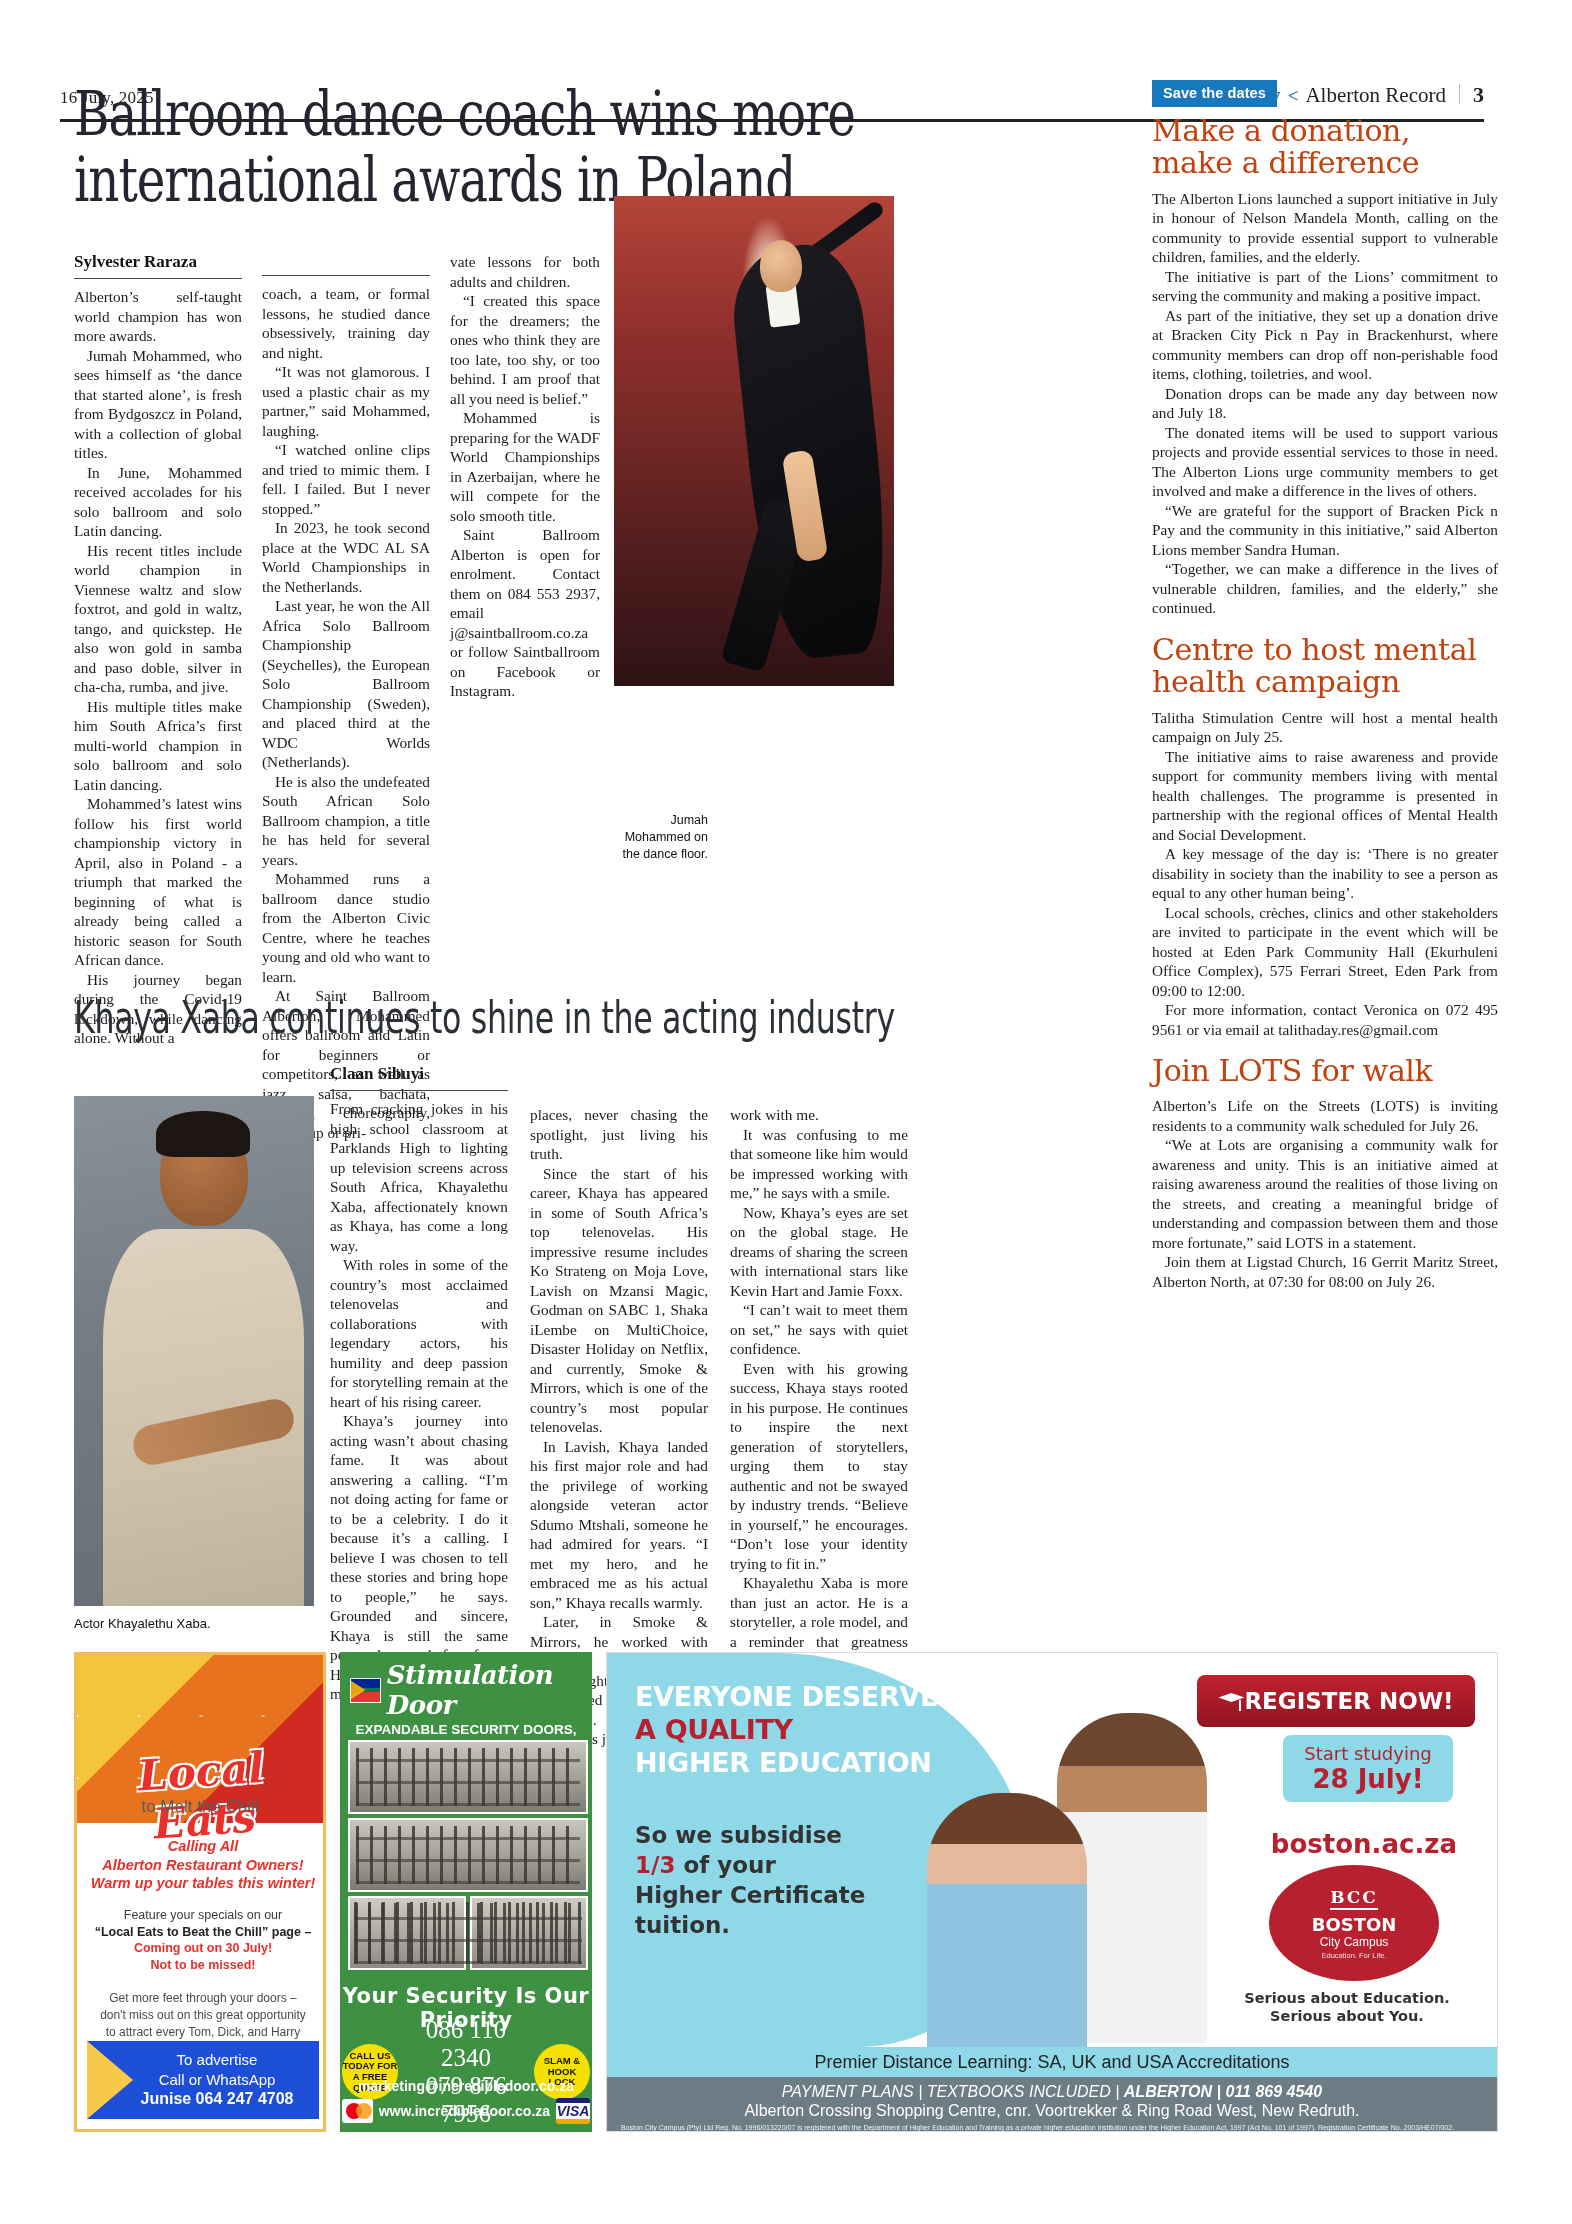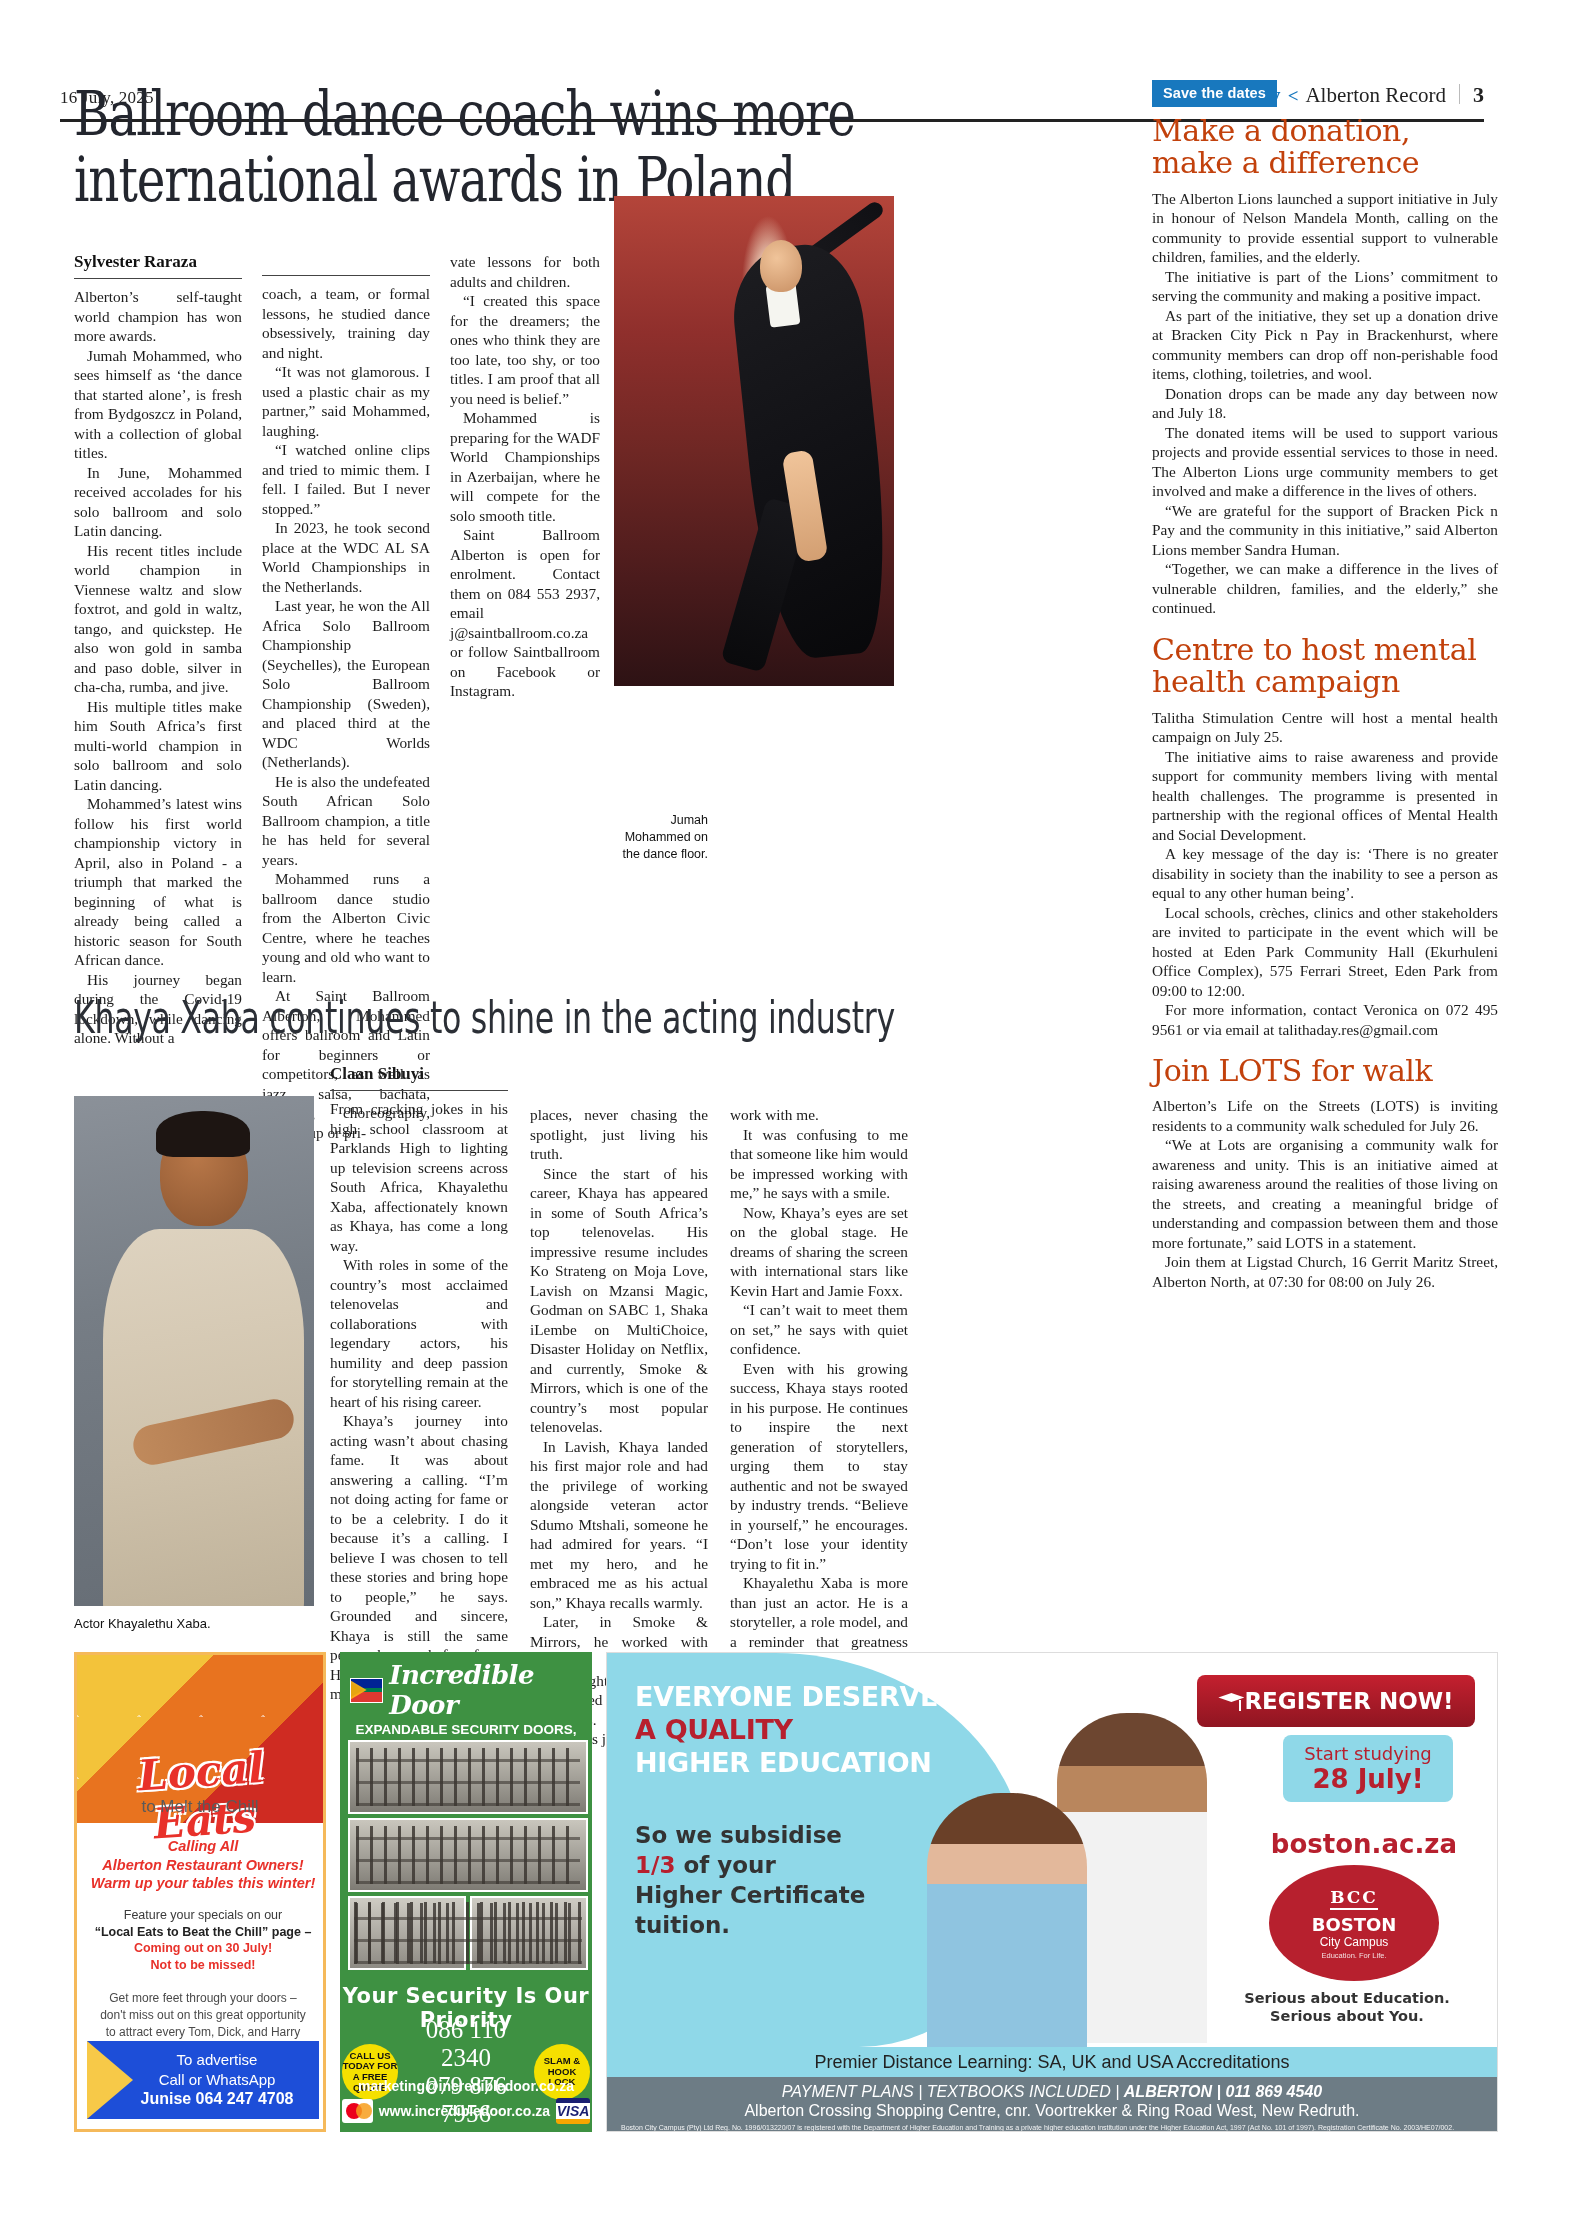--- a/index.html
+++ b/index.html
@@ -410,21 +410,21 @@
       <p>Last year, he won the All Africa Solo Ballroom Championship (Seychelles), the European Solo Ballroom Championship (Sweden), and placed third at the WDC Worlds (Netherlands).</p>
       <p>He is also the undefeated South African Solo Ballroom champion, a title he has held for several years.</p>
       <p>Mohammed runs a ballroom dance studio from the Alberton Civic Centre, where he teaches young and old who want to learn.</p>
       <p>At Saint Ballroom Alberton, Mohammed offers ballroom and Latin for beginners or competitors, as well as jazz, salsa, bachata, wedding choreography, and group or pri-</p>
     </div>
   </div>
 
   <div class="a1c3">
     <div class="bodycol">
       <p class="noind">vate lessons for both adults and children.</p>
-      <p>“I created this space for the dreamers; the ones who think they are too late, too shy, or too titles. I am proof that all you need is belief.”</p>
+      <p>“I created this space for the dreamers; the ones who think they are too late, too shy, or too behind. I am proof that all you need is belief.”</p>
       <p>Mohammed is preparing for the WADF World Championships in Azerbaijan, where he will compete for the solo smooth title.</p>
       <p>Saint Ballroom Alberton is open for enrolment. Contact them on 084 553 2937, email j@saintballroom.co.za or follow Saintballroom on Facebook or Instagram.</p>
     </div>
   </div>
 
   <div class="dance-photo">
     <div class="dp-arm"></div>
     <div class="dp-arm2"></div>
     <div class="dp-figure"></div>
     <div class="dp-shirt"></div>
@@ -551,21 +551,21 @@
     <div class="ad-door">
       <div class="door-top">
         <div class="door-logo-row">
           <div class="door-flag">
             <div class="g"></div>
               <div class="b"></div>
               <div class="r"></div>
               <div class="k"></div>
               <div class="y"></div>
           </div>
-          <div class="door-name">Incredible Door</div>
+          <div class="door-name">Stimulation Door</div>
         </div>
         <div class="door-sub">EXPANDABLE SECURITY DOORS,</div>
         <div class="door-sub">WINDOWS &amp; ALUMINIUM PRODUCTS</div>
       </div>
       <div class="door-imgs">
         <div class="door-img"></div>
         <div class="door-img"></div>
         <div class="door-img pair">
           <div></div>
           <div></div>

